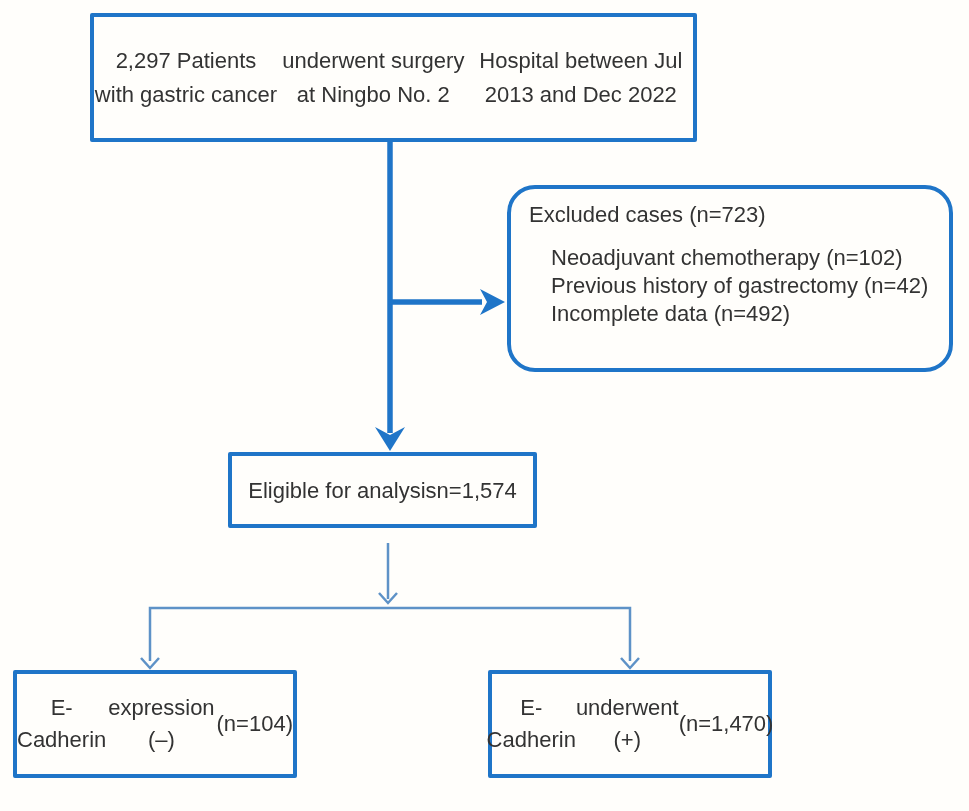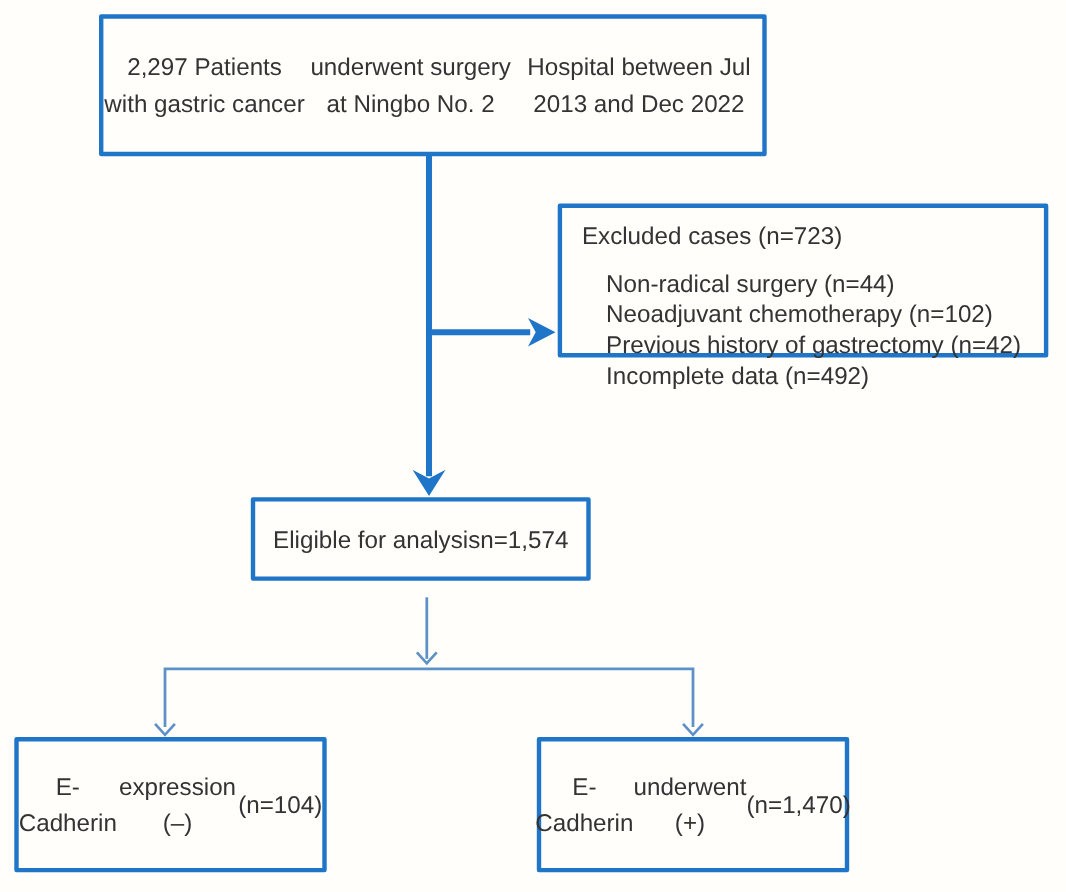--- a/index.html
+++ b/index.html
@@ -28,25 +28,25 @@
     background:var(--bg);
     z-index:1;
     font-size:22px;
     color:var(--text);
   }
   .centered{
     display:flex;flex-direction:row;justify-content:center;align-items:center;
     text-align:center;
   }
   .box-enrollment{left:90px;top:13px;width:607px;height:129px;line-height:34px;}
-  .box-excluded{left:507px;top:185px;width:446px;height:140px;padding:13px 4px 0 18px;}
+  .box-excluded{left:507px;top:185px;width:446px;height:187px;padding:13px 4px 0 18px;border-radius:28px;}
   .box-excluded .heading{line-height:26px;}
   .box-excluded .items{margin-top:16px;padding-left:22px;line-height:28px;}
   .box-eligible{left:228px;top:452px;width:309px;height:76px;line-height:33px;}
-  .box-bottom{width:284px;height:123px;top:670px;line-height:32px;}
+  .box-bottom{width:284px;height:108px;top:670px;line-height:32px;}
   .box-neg{left:13px;}
   .box-pos{left:488px;}
   .line-text{display:block;}
 </style>
 </head>
 <body>
 
 <div class="canvas">
 
   <svg class="connectors" viewBox="0 0 969 811" xmlns="http://www.w3.org/2000/svg" aria-hidden="true">
@@ -67,21 +67,20 @@
 
   <div class="fbox centered box-enrollment">
     <span class="line-text">2,297 Patients with gastric cancer</span>
     <span class="line-text">underwent surgery at Ningbo No. 2</span>
     <span class="line-text">Hospital between Jul 2013 and Dec 2022</span>
   </div>
 
   <div class="fbox box-excluded">
     <div class="heading">Excluded cases (n=723)</div>
     <div class="items">
-      <span class="line-text">Non-radical surgery (n=44)</span>
       <span class="line-text">Neoadjuvant chemotherapy (n=102)</span>
       <span class="line-text">Previous history of gastrectomy (n=42)</span>
       <span class="line-text">Incomplete data (n=492)</span>
     </div>
   </div>
 
   <div class="fbox centered box-eligible">
     <span class="line-text">Eligible for analysis</span>
     <span class="line-text">n=1,574</span>
   </div>

